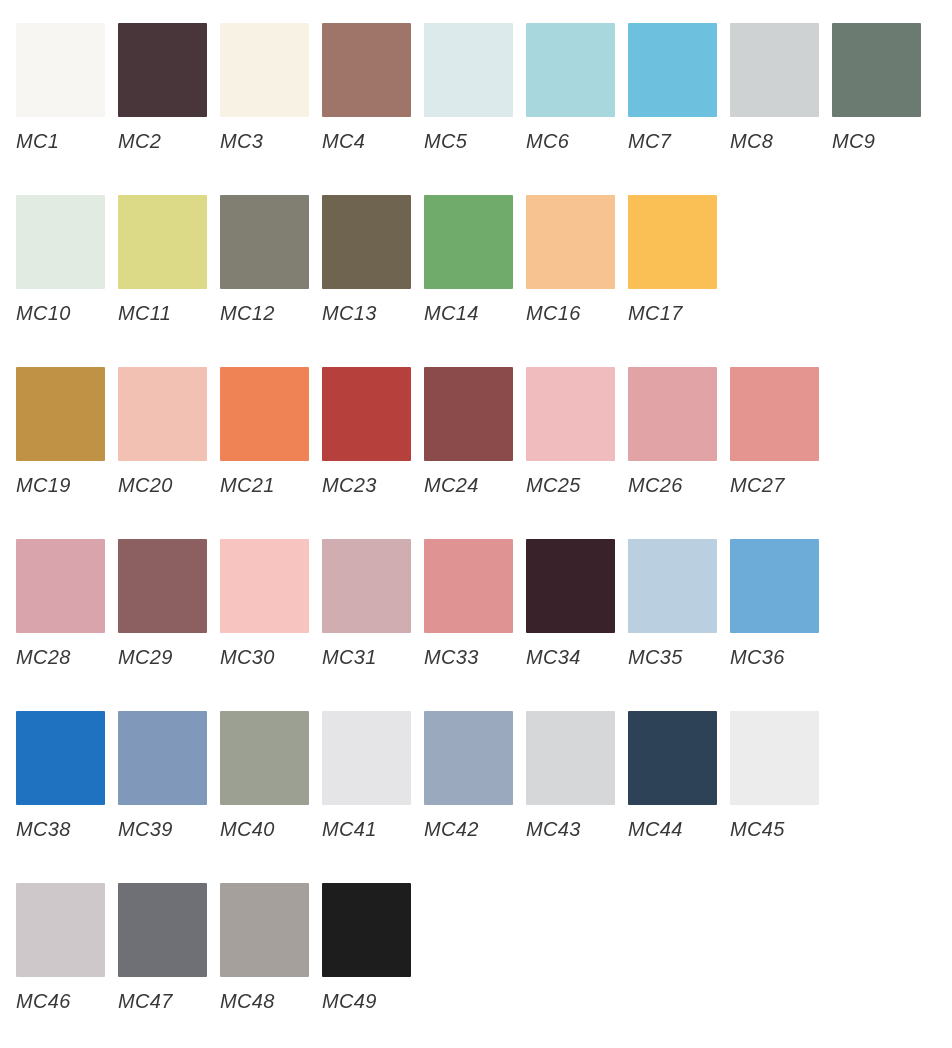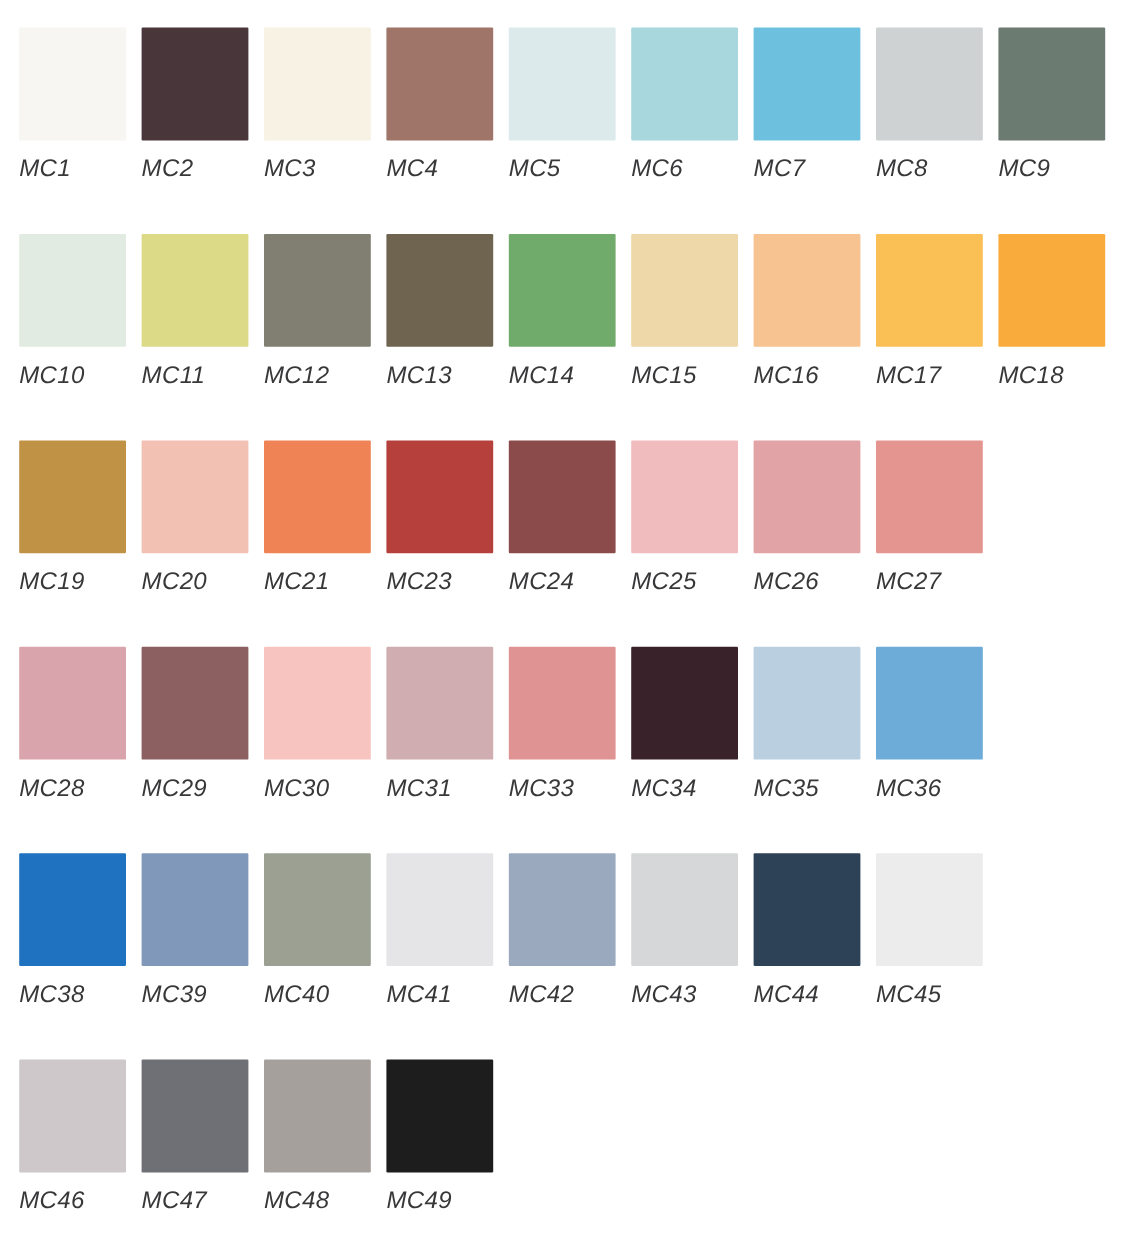--- a/index.html
+++ b/index.html
@@ -112,34 +112,26 @@
       </div>
       <div class="swatch-cell">
         <span class="swatch-chip" style="background-color: rgb(111, 100, 80);"></span>
         <span class="swatch-label">MC13</span>
       </div>
       <div class="swatch-cell">
         <span class="swatch-chip" style="background-color: rgb(113, 171, 107);"></span>
         <span class="swatch-label">MC14</span>
       </div>
       <div class="swatch-cell">
-        <span class="swatch-chip" style="background-color: rgb(238, 215, 169);"></span>
-        <span class="swatch-label">MC15</span>
-      </div>
-      <div class="swatch-cell">
         <span class="swatch-chip" style="background-color: rgb(246, 195, 145);"></span>
         <span class="swatch-label">MC16</span>
       </div>
       <div class="swatch-cell">
         <span class="swatch-chip" style="background-color: rgb(251, 192, 85);"></span>
         <span class="swatch-label">MC17</span>
-      </div>
-      <div class="swatch-cell">
-        <span class="swatch-chip" style="background-color: rgb(249, 171, 60);"></span>
-        <span class="swatch-label">MC18</span>
       </div>
     </div>
     <div class="swatch-row">
       <div class="swatch-cell">
         <span class="swatch-chip" style="background-color: rgb(191, 146, 70);"></span>
         <span class="swatch-label">MC19</span>
       </div>
       <div class="swatch-cell">
         <span class="swatch-chip" style="background-color: rgb(243, 192, 180);"></span>
         <span class="swatch-label">MC20</span>

